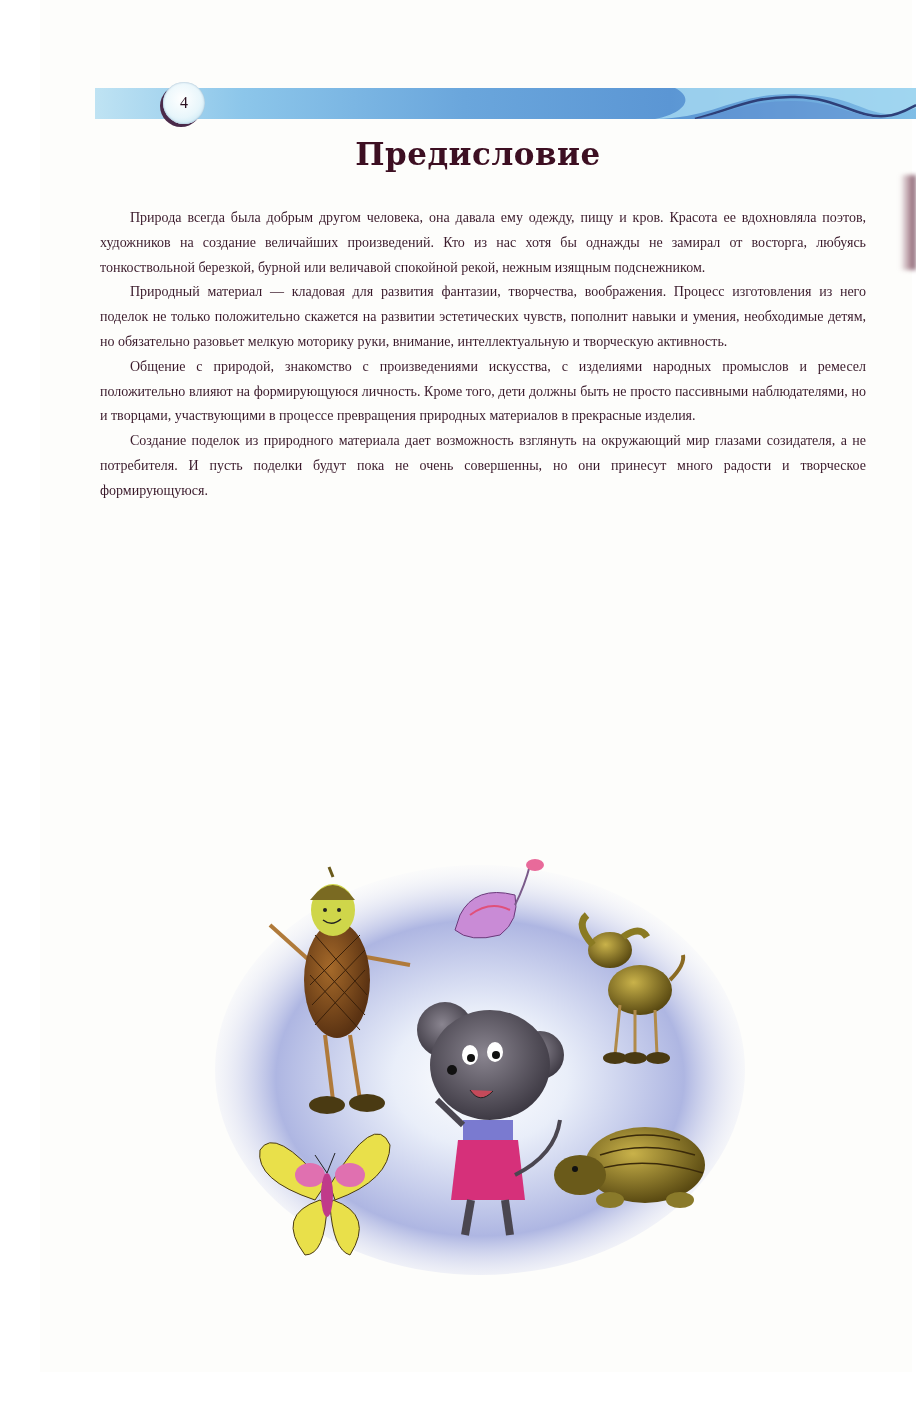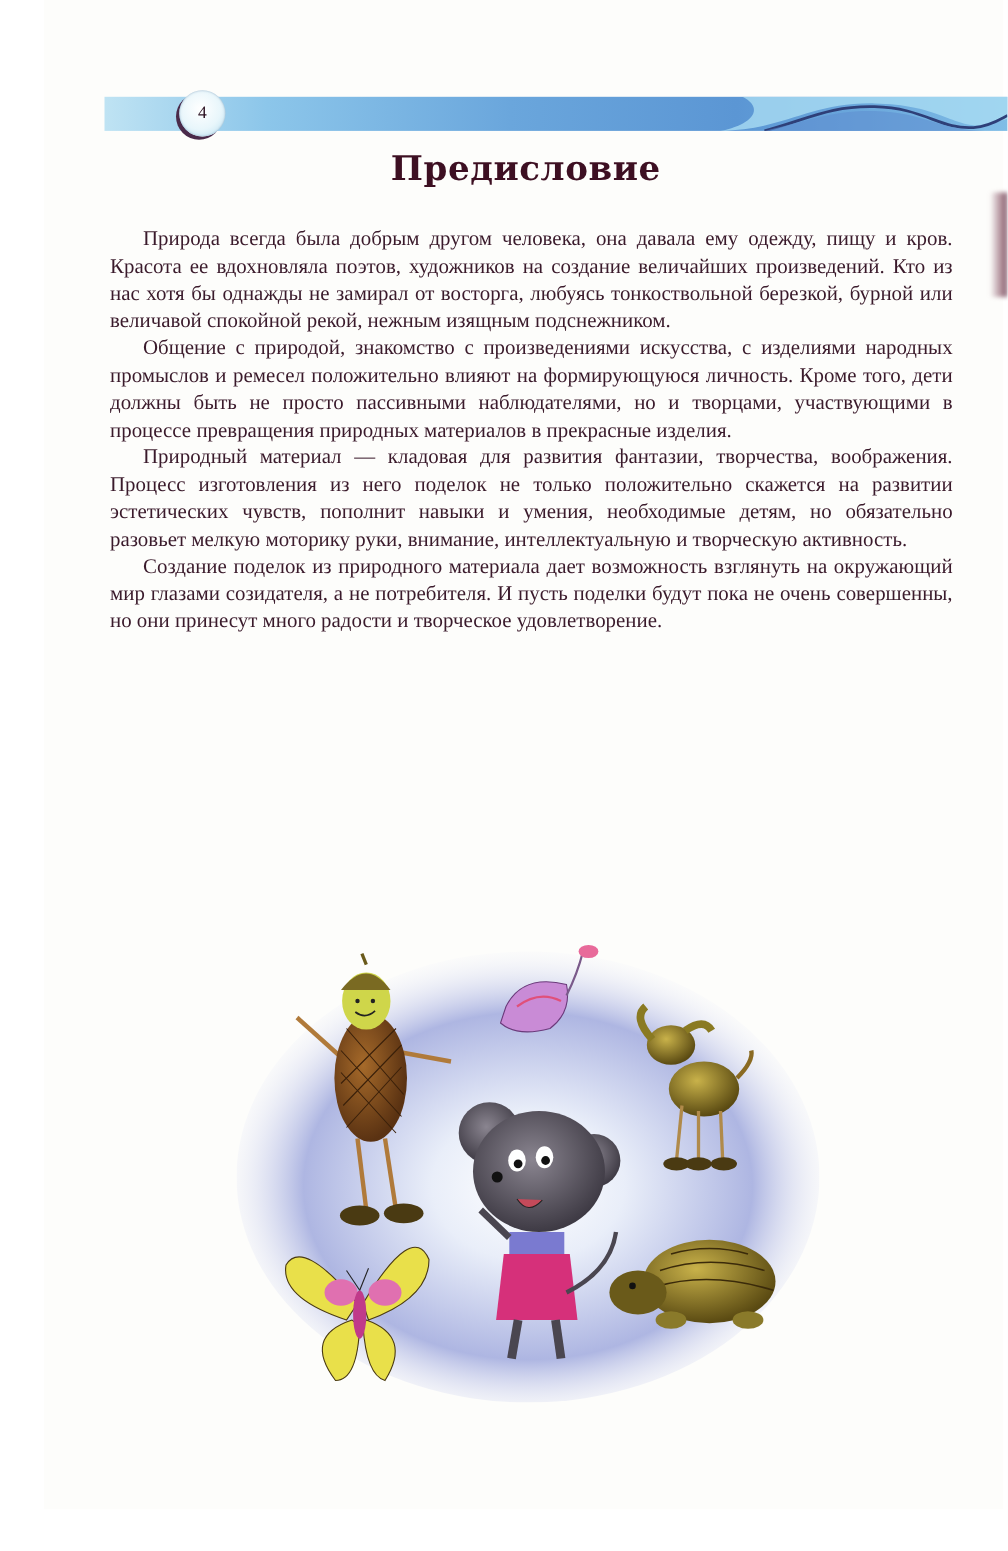--- a/index.html
+++ b/index.html
@@ -34,21 +34,21 @@
     font-family: "Liberation Serif", serif; font-size: 16px; color: #2a1020; line-height: 1;
   }
   .title {
     position: absolute; left: 0; top: 136px; width: 956px; text-align: center;
     font-family: "DejaVu Serif", serif; font-weight: bold; font-size: 31px;
     color: #3d0f22; letter-spacing: 0.5px;
   }
   .body-text {
     position: absolute; left: 100px; top: 206px; width: 766px;
     font-family: "Liberation Serif", "DejaVu Serif", serif;
-    font-size: 19px; line-height: 24.8px; color: #3a1a2b;
+    font-size: 14px; line-height: 24.8px; color: #3a1a2b;
     text-align: justify; text-align-last: left;
   }
   .body-text p { margin: 0; text-indent: 30px; }
   .illustration {
     position: absolute; left: 215px; top: 855px; width: 530px; height: 420px;
   }
 </style>
 </head>
 <body>
 
@@ -64,23 +64,23 @@
 </div>
 
 <div class="page-badge">
   <span class="page-number">4</span>
 </div>
 
 <div class="title">Предисловие</div>
 
 <div class="body-text">
   <p>Природа всегда была добрым другом человека, она давала ему одежду, пищу и кров. Красота ее вдохновляла поэтов, художников на создание величайших произведений. Кто из нас хотя бы однажды не замирал от восторга, любуясь тонкоствольной березкой, бурной или величавой спокойной рекой, нежным изящным подснежником.</p>
+  <p>Природный материал — кладовая для развития фантазии, творчества, воображения. Процесс изготовления из него поделок не только положительно скажется на развитии эстетических чувств, пополнит навыки и умения, необходимые детям, но обязательно разовьет мелкую моторику руки, внимание, интеллектуальную и творческую активность.</p>
   <p>Общение с природой, знакомство с произведениями искусства, с изделиями народных промыслов и ремесел положительно влияют на формирующуюся личность. Кроме того, дети должны быть не просто пассивными наблюдателями, но и творцами, участвующими в процессе превращения природных материалов в прекрасные изделия.</p>
-  <p>Природный материал — кладовая для развития фантазии, творчества, воображения. Процесс изготовления из него поделок не только положительно скажется на развитии эстетических чувств, пополнит навыки и умения, необходимые детям, но обязательно разовьет мелкую моторику руки, внимание, интеллектуальную и творческую активность.</p>
-  <p>Создание поделок из природного материала дает возможность взглянуть на окружающий мир глазами созидателя, а не потребителя. И пусть поделки будут пока не очень совершенны, но они принесут много радости и творческое удовлетворение.</p>
+  <p>Создание поделок из природного материала дает возможность взглянуть на окружающий мир глазами созидателя, а не потребителя. И пусть поделки будут пока не очень совершенны, но они принесут много радости и творческое формирующуюся.</p>
 </div>
 
 <div class="illustration">
   <svg width="530" height="420" viewBox="0 0 530 420">
     <defs>
       <radialGradient id="vign" cx="50%" cy="52%" r="55%">
         <stop offset="0%" stop-color="#ffffff"></stop>
         <stop offset="30%" stop-color="#e9eef9"></stop>
         <stop offset="70%" stop-color="#aeb6e2"></stop>
         <stop offset="100%" stop-color="#ffffff" stop-opacity="0"></stop>

